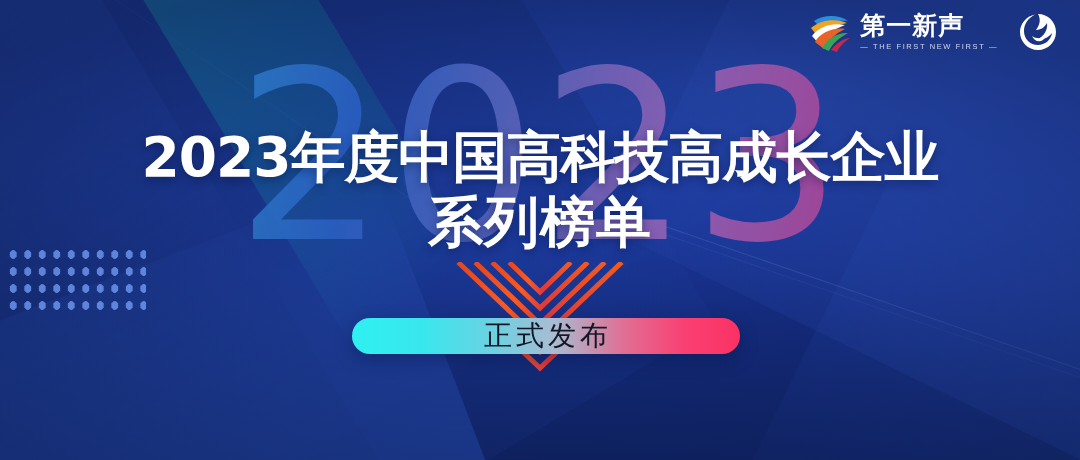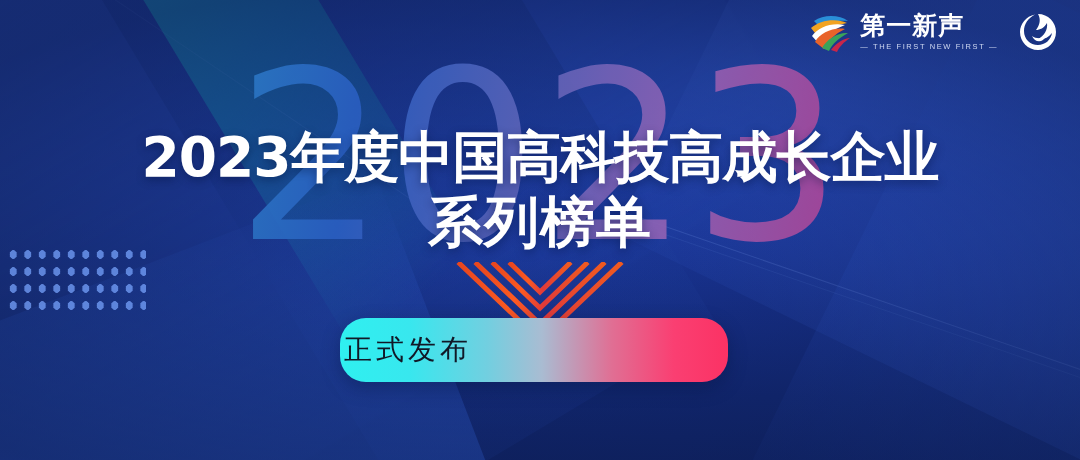--- a/index.html
+++ b/index.html
@@ -159,36 +159,36 @@
     display: block;
     font-size: 55px;
     line-height: 1.12;
     letter-spacing: 1px;
     margin-top: 5px;
   }
 
   
   .pill {
     position: absolute;
-    left: 340px;
+    left: 352px;
     top: 318px;
     width: 388px;
-    height: 64px;
+    height: 36px;
     border-radius: 26px;
     background: linear-gradient(90deg,
         #2ff0f0 0%,
         #38e7ee 18%,
         #72cfe0 38%,
         #a9bcd2 52%,
         #e06f94 70%,
         #fa3f72 86%,
         #fb3264 100%);
     display: flex;
     align-items: center;
-    justify-content: flex-start;
+    justify-content: center;
     box-shadow: 0 6px 18px rgba(6,16,60,0.35);
     cursor: pointer;
   }
   .pill span {
     font-family: "DejaVu Sans", sans-serif;
     font-size: 28px;
     font-weight: 400;
     color: #111827;
     letter-spacing: 4px;
     text-indent: 4px;

